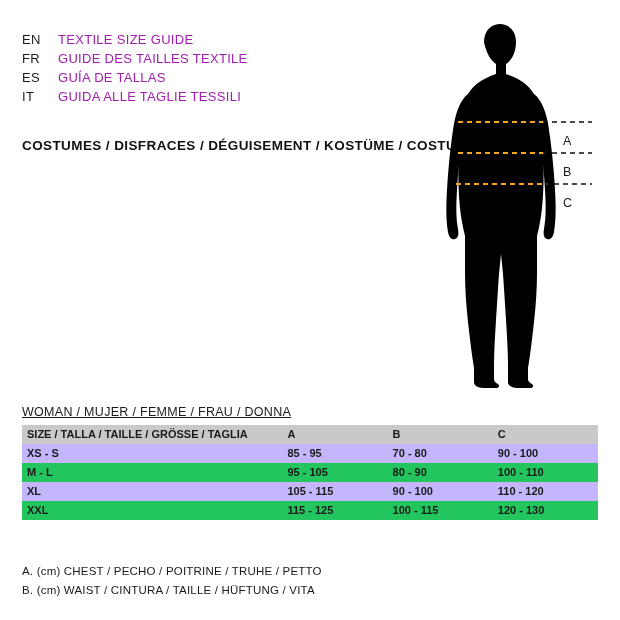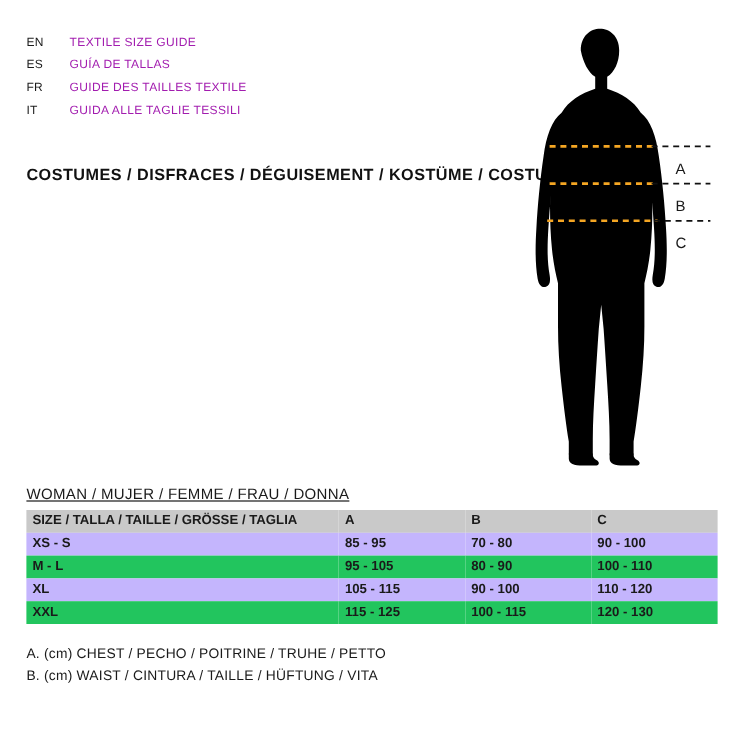--- a/index.html
+++ b/index.html
@@ -25,23 +25,23 @@
 
   
   .lang-list {
     position: absolute;
     left: 22px;
     top: 30px;
     width: 400px;
   }
   .lang-row {
     display: flex;
-    align-items: flex-start;
+    align-items: center;
     height: 19px;
-    font-size: 10px;
+    font-size: 13px;
     letter-spacing: 0.3px;
   }
   .lang-code {
     width: 36px;
     flex: 0 0 36px;
     color: #1a1a1a;
   }
   .lang-text {
     color: #a21caf;
     white-space: nowrap;
@@ -113,21 +113,21 @@
   table.size-table tbody tr.odd td { background: #c4b5fd; }
   table.size-table tbody tr.even td { background: #22c55e; }
   col.c-size { width: 260px; }
   col.c-val  { width: 105px; }
   .val-cell { text-align: left; }
 
   
   .legend {
     position: absolute;
     left: 22px;
-    top: 536px;
+    top: 562px;
     width: 500px;
   }
   .legend-row {
     font-size: 11.5px;
     line-height: 19px;
     letter-spacing: 0.2px;
     color: #1a1a1a;
     white-space: nowrap;
   }
 </style>
@@ -135,26 +135,26 @@
 <body>
 
 <div class="page">
 
   <div class="lang-list">
     <div class="lang-row">
       <span class="lang-code">EN</span>
       <span class="lang-text">TEXTILE SIZE GUIDE</span>
     </div>
     <div class="lang-row">
+      <span class="lang-code">FR</span>
+      <span class="lang-text">GUIDE DES TAILLES TEXTILE</span>
+    </div>
+    <div class="lang-row">
       <span class="lang-code">ES</span>
       <span class="lang-text">GUÍA DE TALLAS</span>
-    </div>
-    <div class="lang-row">
-      <span class="lang-code">FR</span>
-      <span class="lang-text">GUIDE DES TAILLES TEXTILE</span>
     </div>
     <div class="lang-row">
       <span class="lang-code">IT</span>
       <span class="lang-text">GUIDA ALLE TAGLIE TESSILI</span>
     </div>
   </div>
 
   <div class="subtitle">COSTUMES / DISFRACES / DÉGUISEMENT / KOSTÜME / COSTUMI</div>
 
   <div class="figure-wrap">

